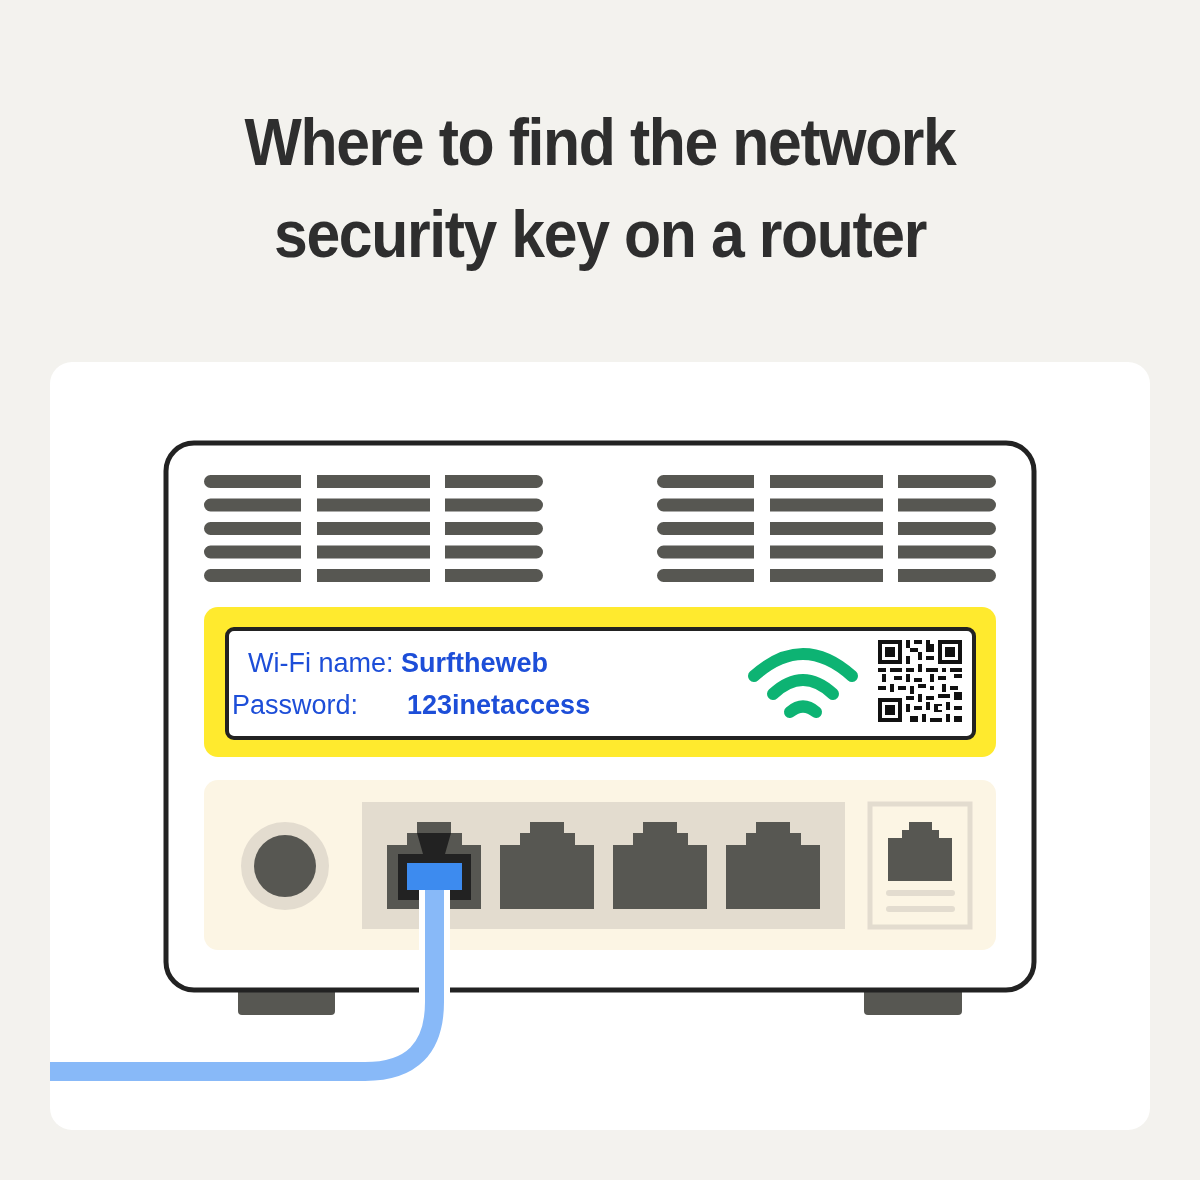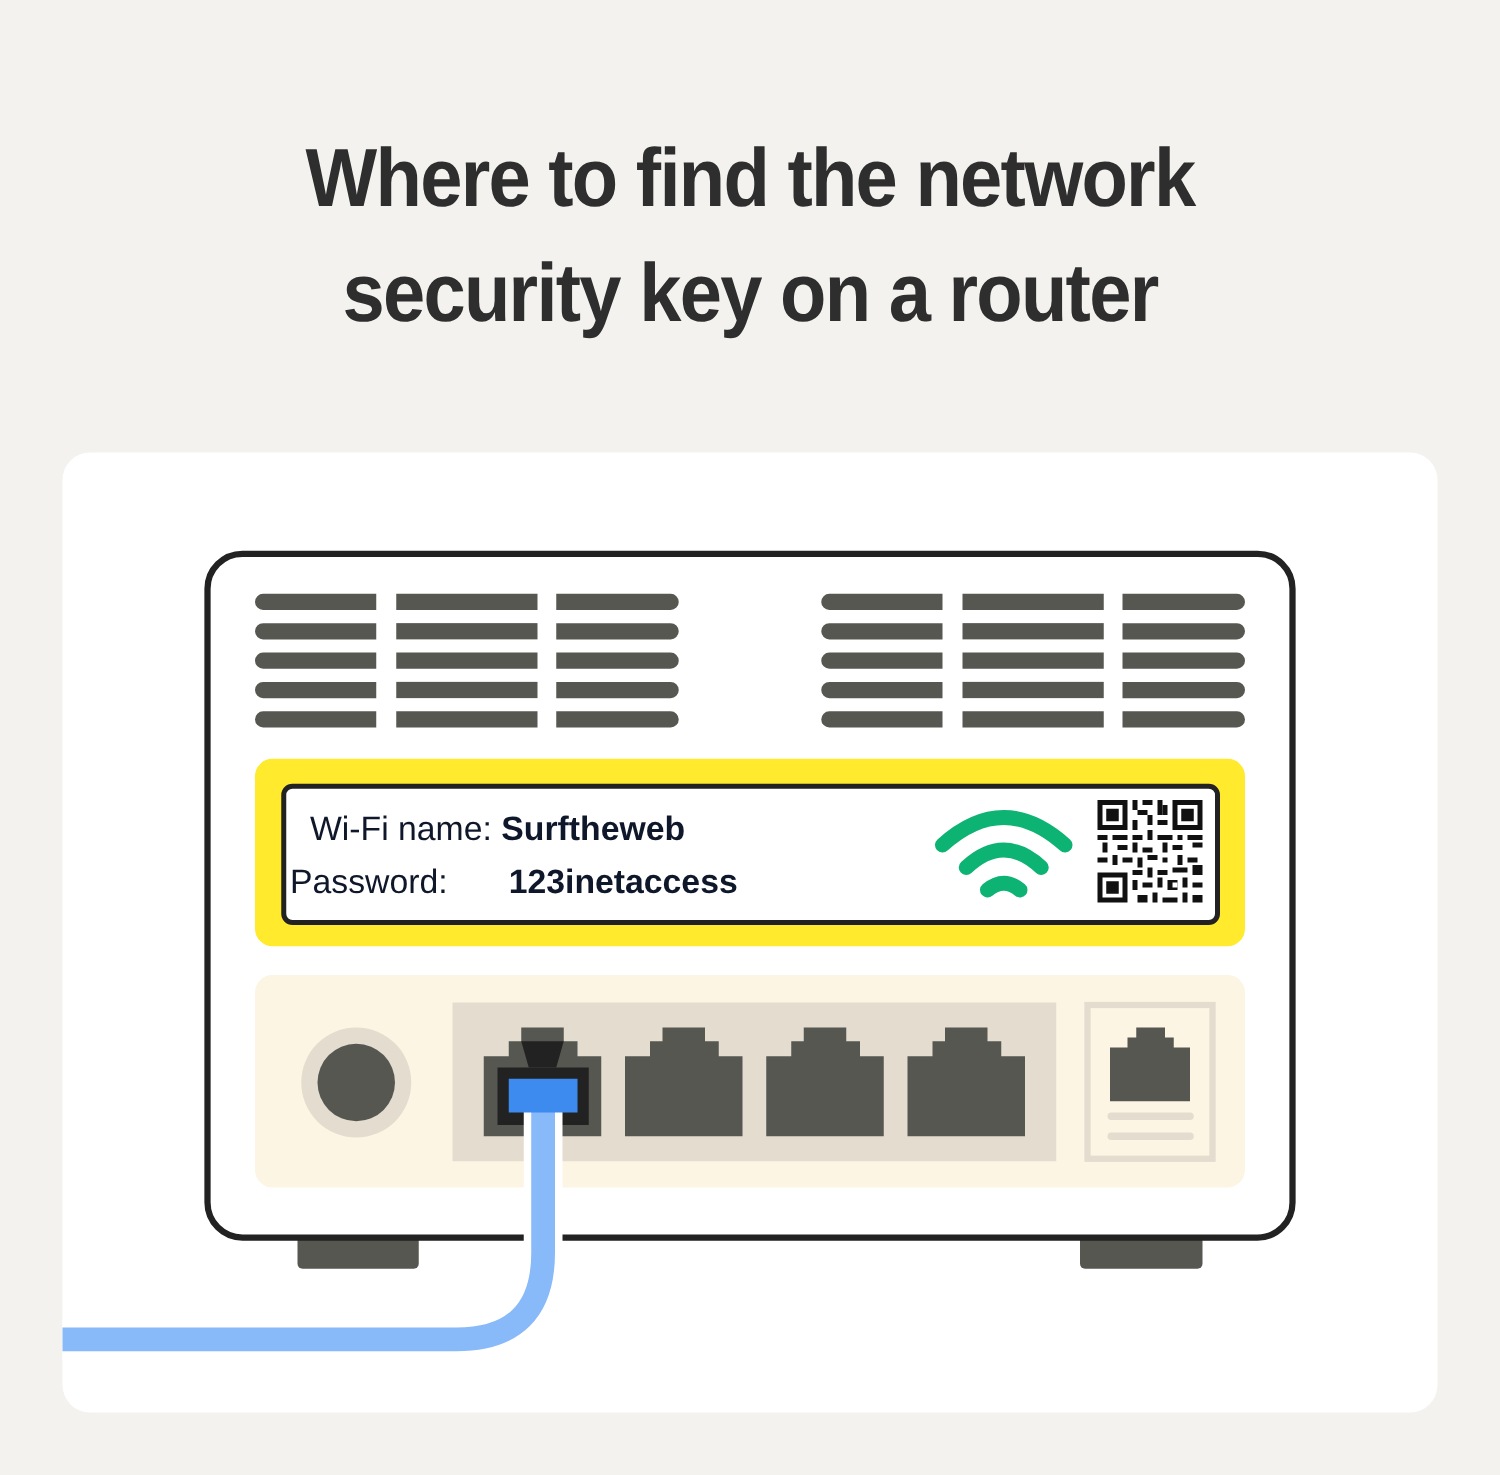--- a/index.html
+++ b/index.html
@@ -28,21 +28,21 @@
     width: 1100px; height: 768px;
     background: #ffffff;
     border-radius: 22px;
     overflow: hidden;
   }
   svg.scene { position: absolute; left: 0; top: 0; }
   .label-text {
     position: absolute;
     font-family: "Liberation Sans", sans-serif;
     font-size: 27px;
-    color: #0f172a;
+    color: #1d4ed8;
     white-space: nowrap;
     line-height: 32px;
   }
   .label-text .k { font-weight: 400; }
   .label-text .v { font-weight: 700; }
 </style>
 </head>
 <body>
 
 <div class="title">

